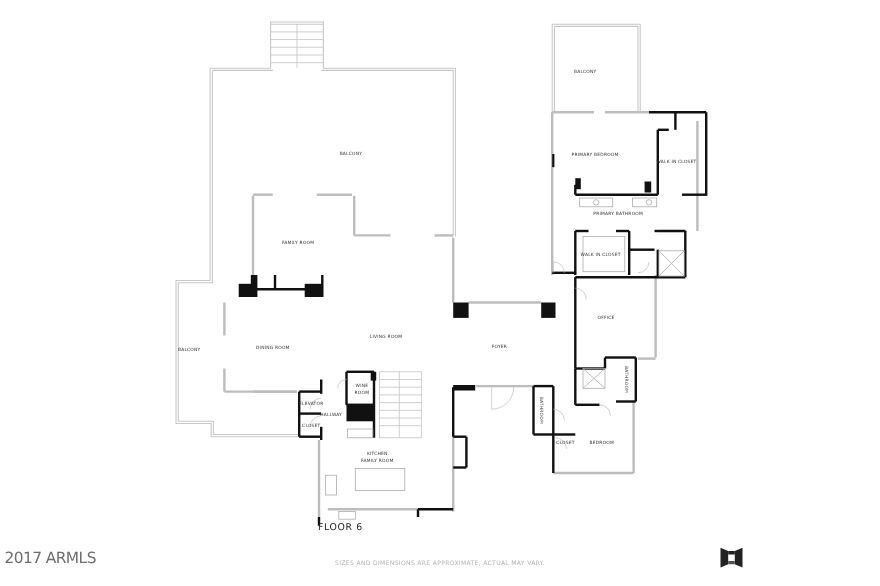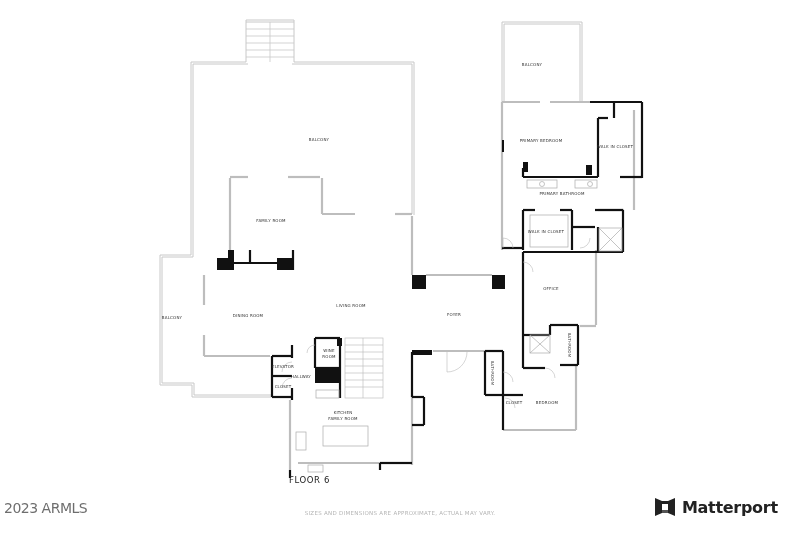--- a/index.html
+++ b/index.html
@@ -214,22 +214,21 @@
     <text class="lbl" x="343" y="420" text-anchor="middle">FAMILY ROOM</text>
     <text class="lbl" x="0" y="0" text-anchor="middle" transform="translate(491 373) rotate(90)">BATHROOM</text>
     <text class="lbl" x="0" y="0" text-anchor="middle" transform="translate(568 345) rotate(90)">BATHROOM</text>
     <text class="lbl" x="514" y="404" text-anchor="middle">CLOSET</text>
     <text class="lbl" x="547" y="404" text-anchor="middle">BEDROOM</text>
   </g>
 </svg>
 
 <div class="floor-label">FLOOR 6</div>
 <div class="disclaimer">SIZES AND DIMENSIONS ARE APPROXIMATE, ACTUAL MAY VARY.</div>
-<div class="copyright">2023 ARMLS</div>
+<div class="copyright">2017 ARMLS</div>
 <div class="brand">
   <svg class="brand-logo" viewBox="0 0 22 20">
     <path d="M1 1 L8 4 L8 16 L1 19 Z" fill="#222"></path>
     <path d="M21 1 L14 4 L14 16 L21 19 Z" fill="#222"></path>
     <path d="M8 4 L14 4 L14 7 L8 7 Z" fill="#222"></path>
     <path d="M8 13 L14 13 L14 16 L8 16 Z" fill="#555"></path>
   </svg>
-  <span class="brand-name">Matterport</span>
 </div>
 
 </body></html>

